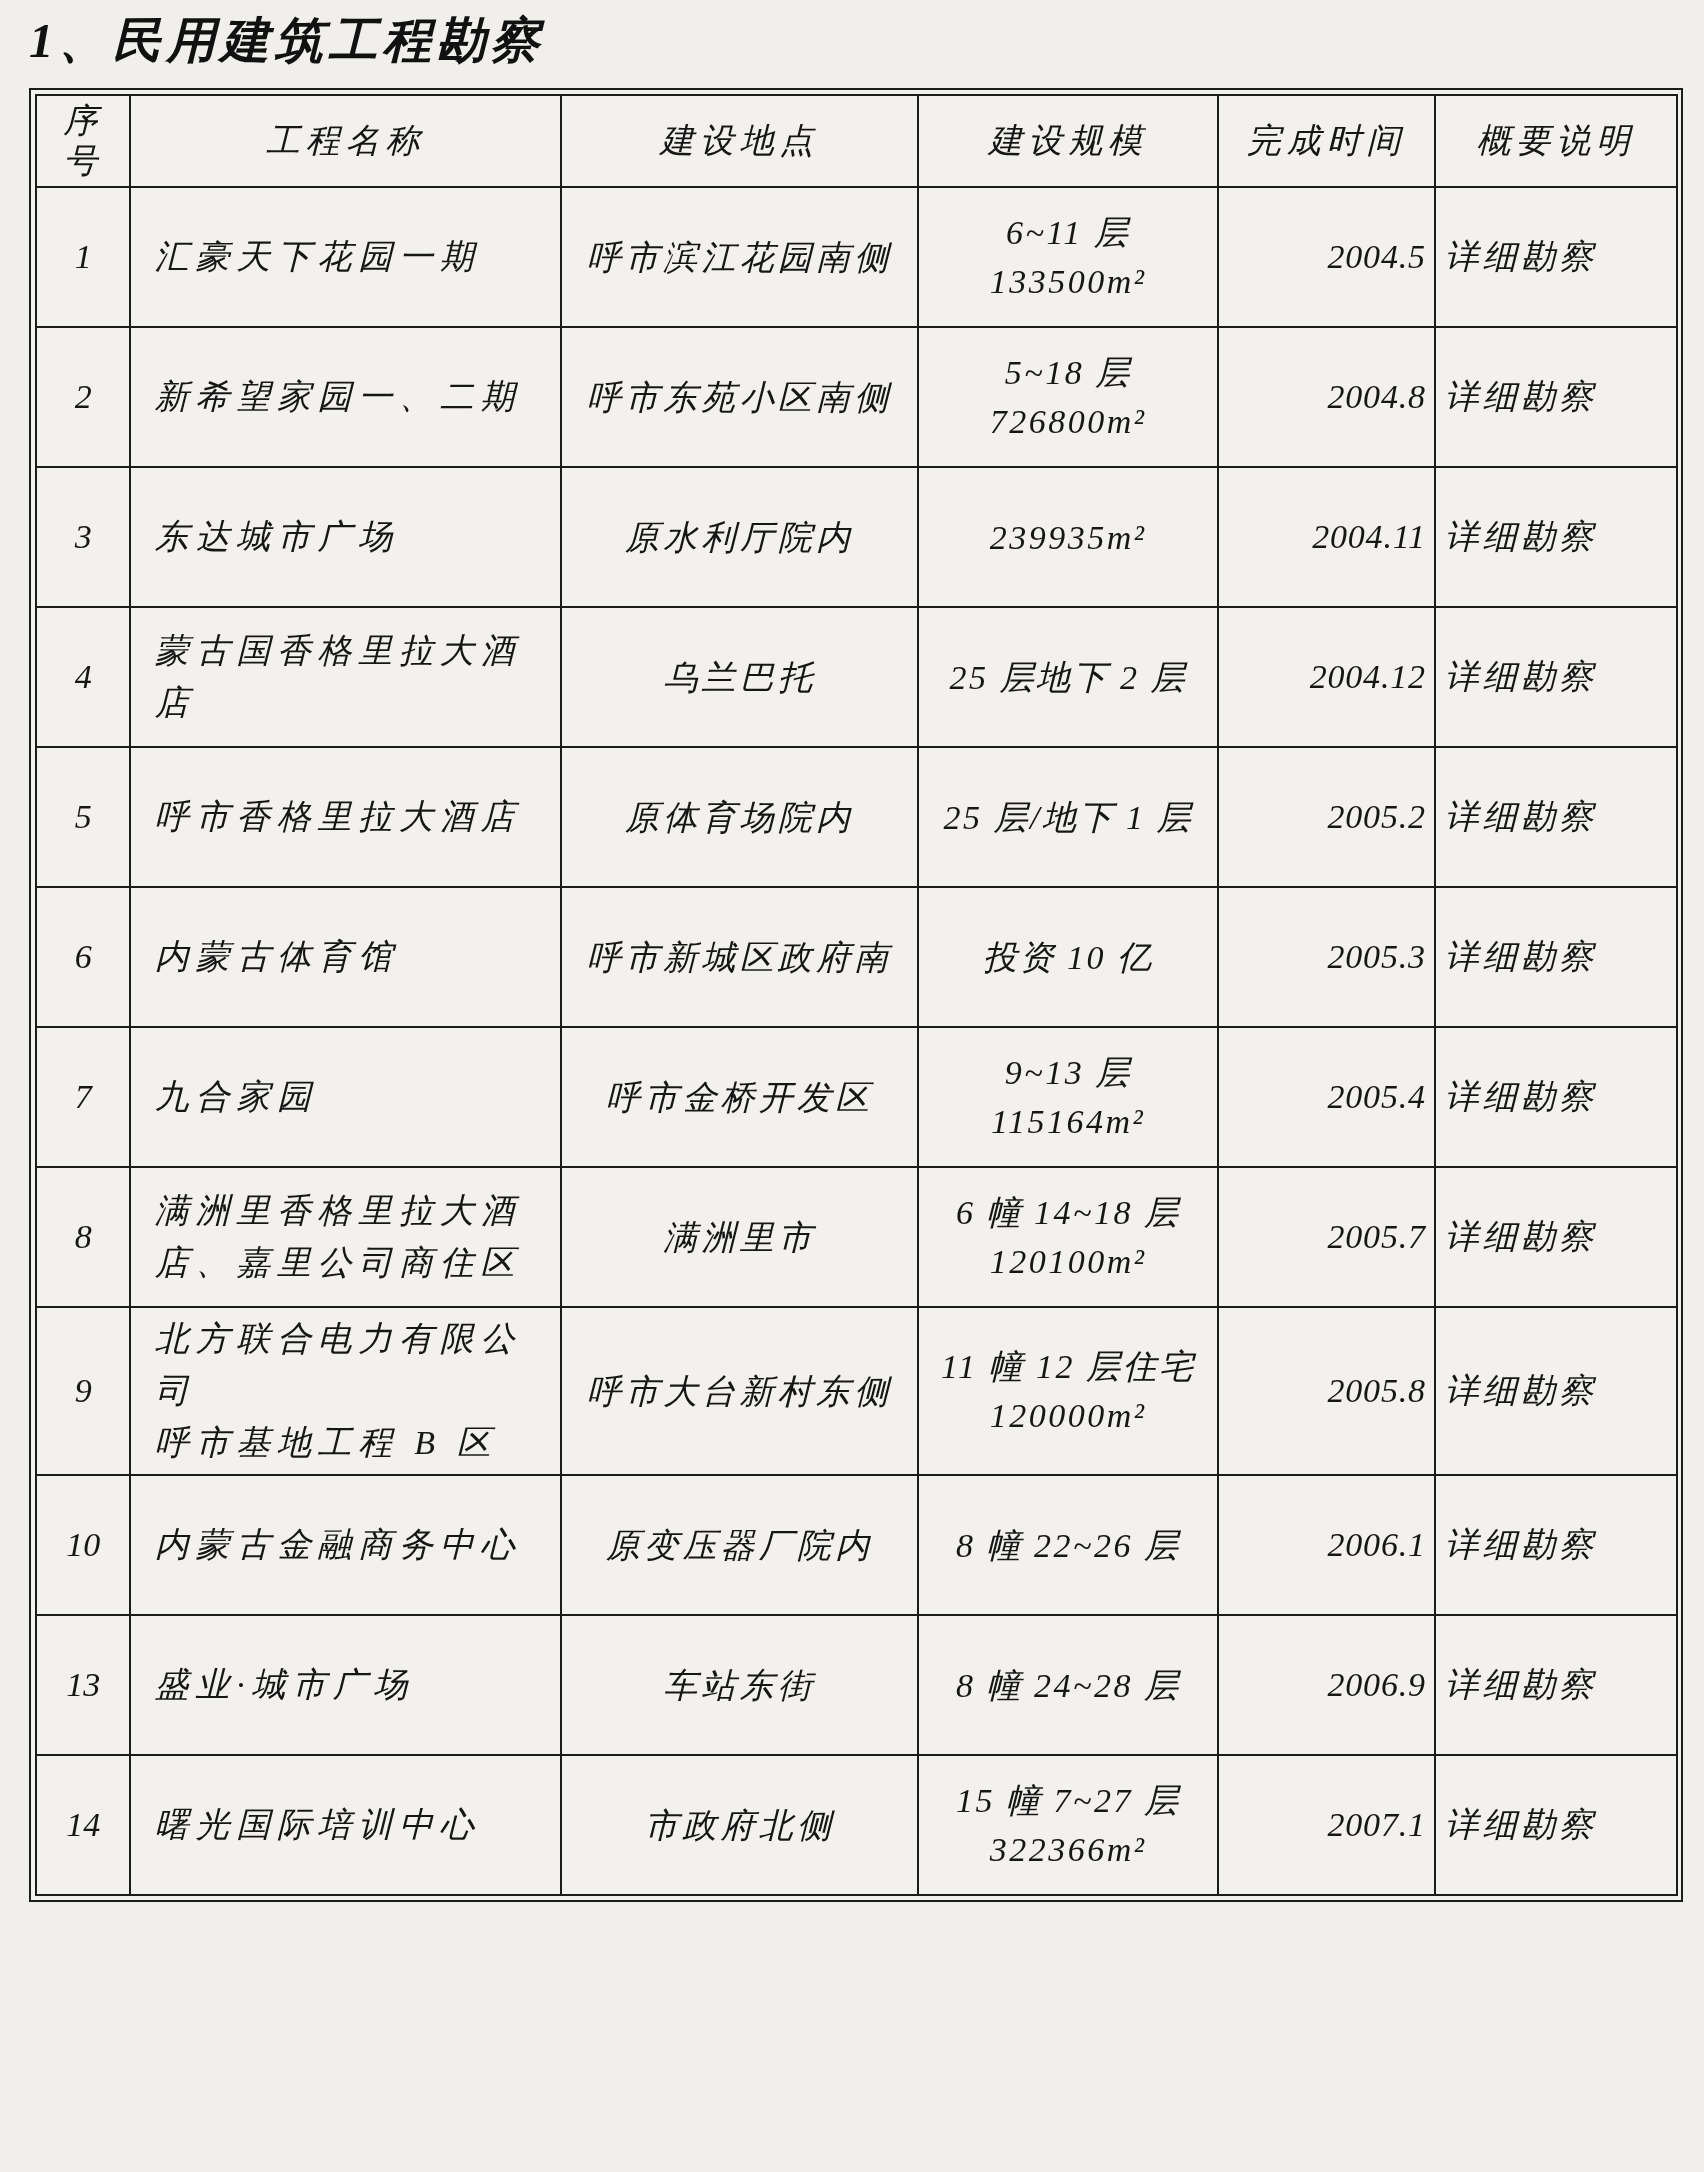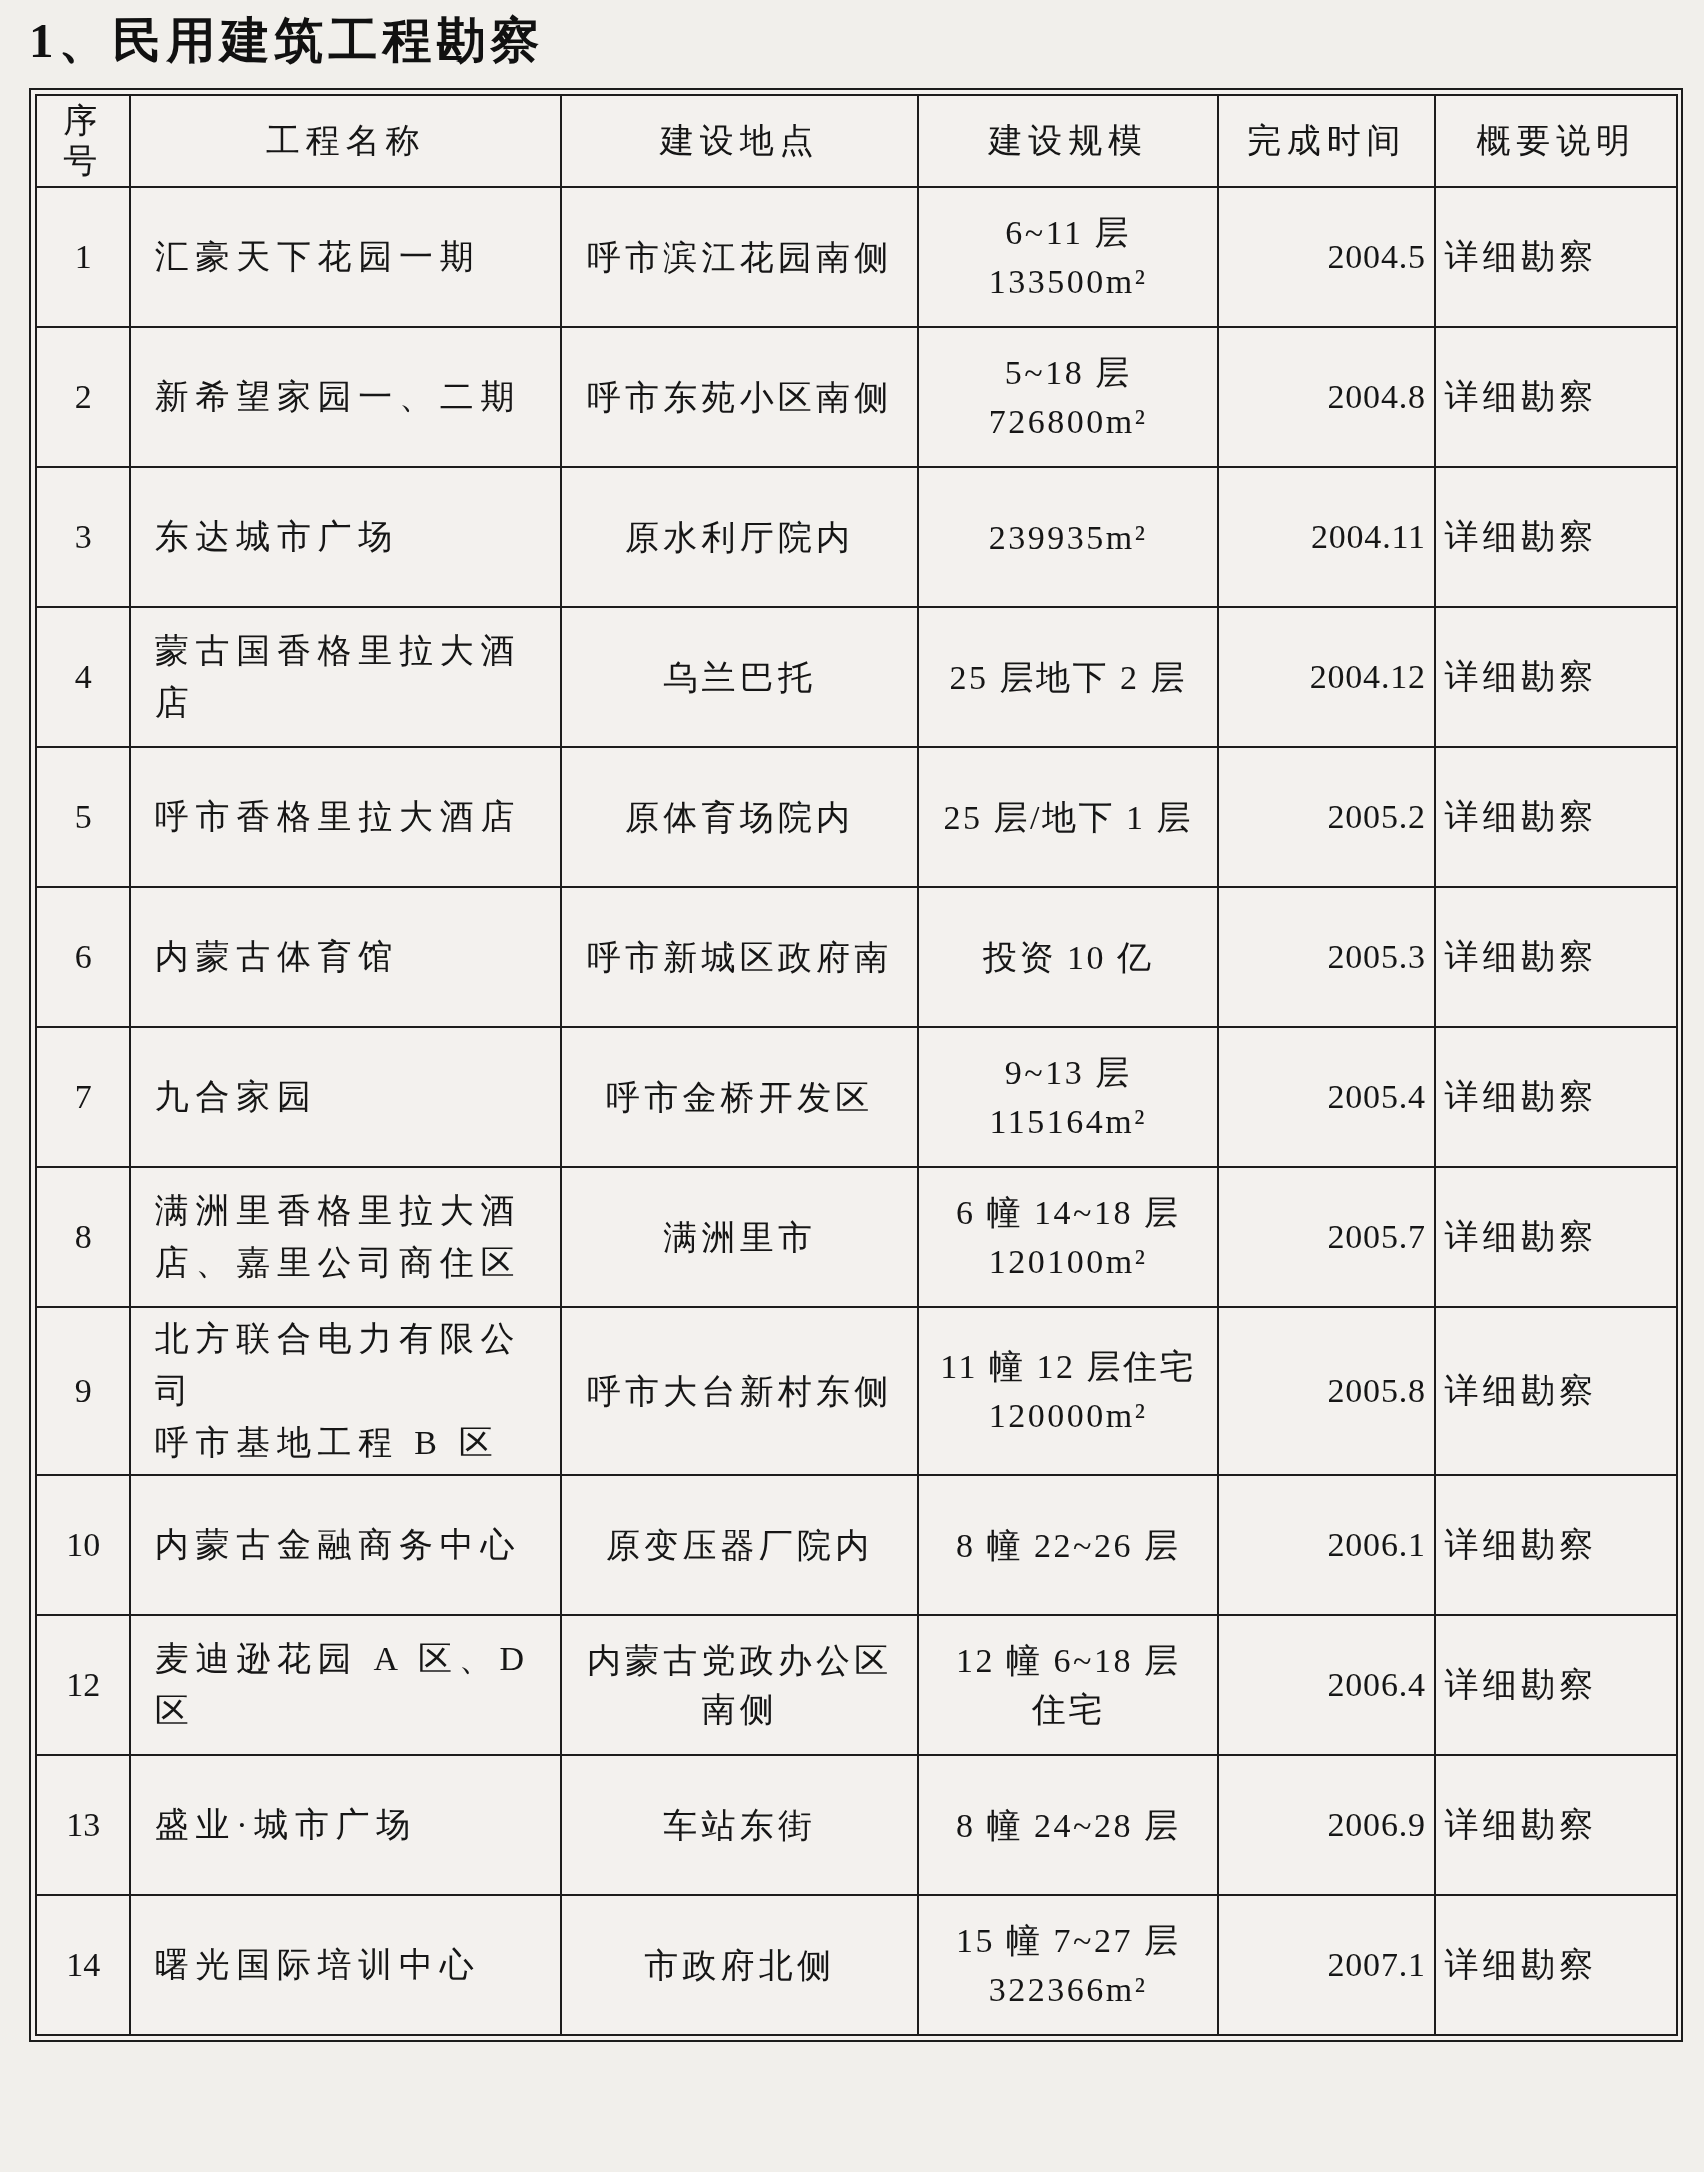--- a/index.html
+++ b/index.html
@@ -7,20 +7,21 @@
     width:1704px;height:2172px;
     background:#f1efeb;
     font-family:"Liberation Serif","DejaVu Serif",serif;
     color:#161616;
     position:relative;
   }
   .page{
     width:1704px;height:2172px;
     box-sizing:border-box;
     padding:8.4px 23.6px 0 29px;
+    font-style:italic;
   }
   .title{
     margin:0 0 13.5px 0;
     font-size:49px;
     font-weight:bold;
     letter-spacing:5px;
     color:#111;
   }
   .table-frame{
     border:2.5px solid #1c1c1c;
@@ -307,42 +308,20 @@
             </td>
             <td class="c4 col-time">
               <div class="line">2006.1</div>
             </td>
             <td class="c5 col-summary">
               <div class="line">详细勘察</div>
             </td>
           </tr>
           <tr>
             <td class="c0 col-no">
-              <div class="line">12</div>
-            </td>
-            <td class="c1 col-name">
-              <div class="line">麦迪逊花园 A 区、D 区</div>
-            </td>
-            <td class="c2 col-location">
-              <div class="line">内蒙古党政办公区</div>
-              <div class="line">南侧</div>
-            </td>
-            <td class="c3 col-scale">
-              <div class="line">12 幢 6~18 层</div>
-              <div class="line">住宅</div>
-            </td>
-            <td class="c4 col-time">
-              <div class="line">2006.4</div>
-            </td>
-            <td class="c5 col-summary">
-              <div class="line">详细勘察</div>
-            </td>
-          </tr>
-          <tr>
-            <td class="c0 col-no">
               <div class="line">13</div>
             </td>
             <td class="c1 col-name">
               <div class="line">盛业·城市广场</div>
             </td>
             <td class="c2 col-location">
               <div class="line">车站东街</div>
             </td>
             <td class="c3 col-scale">
               <div class="line">8 幢 24~28 层</div>

